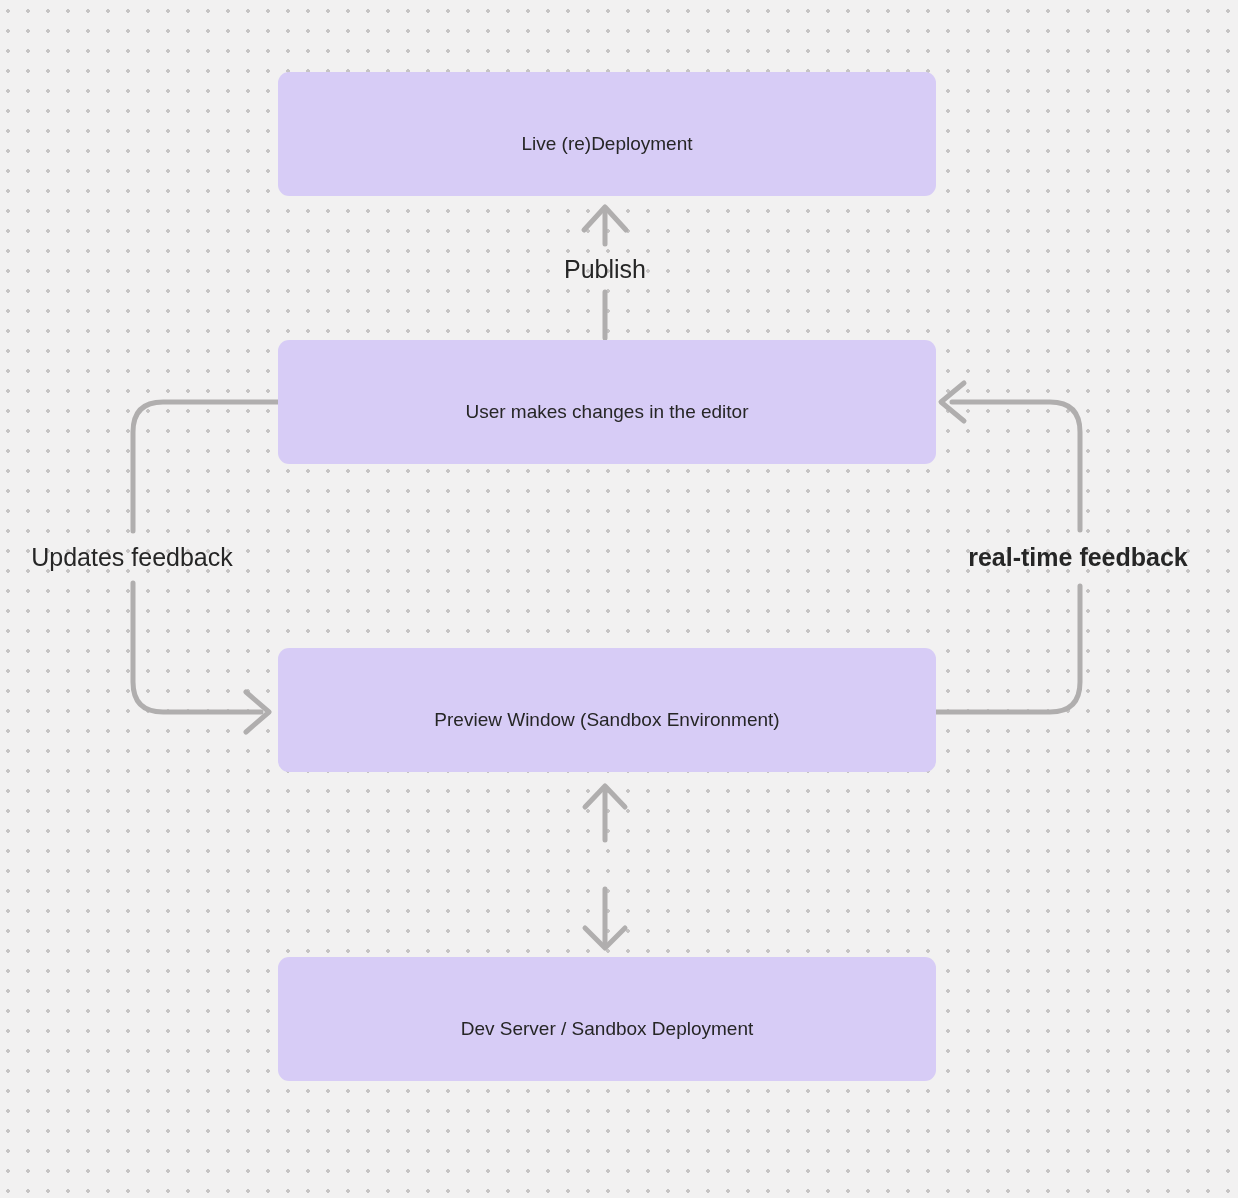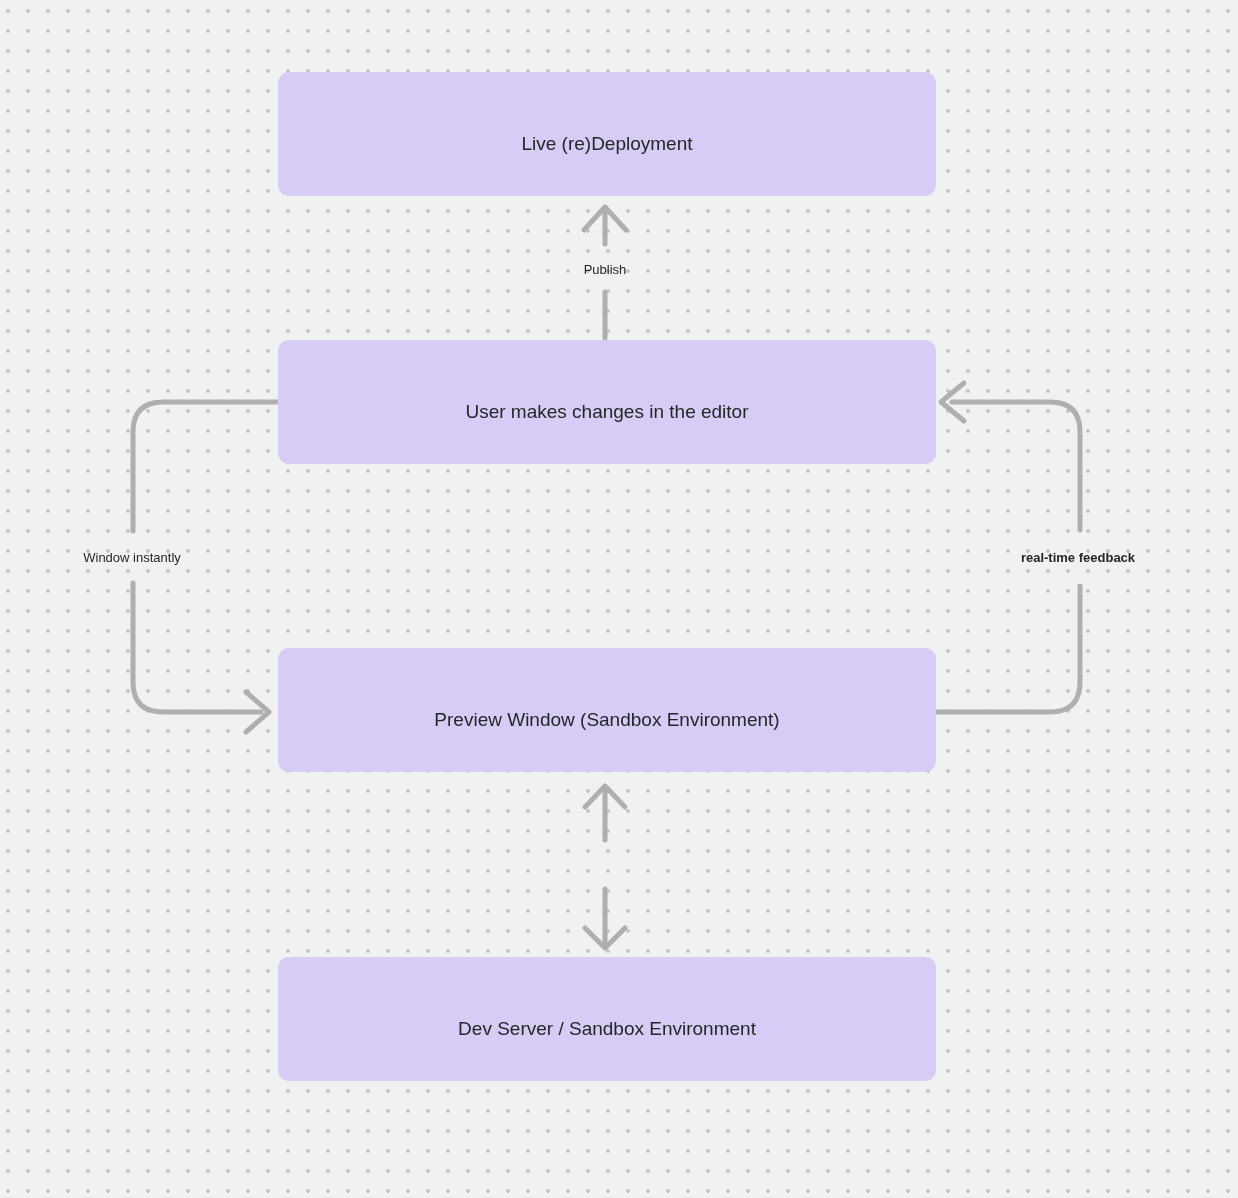--- a/index.html
+++ b/index.html
@@ -57,21 +57,21 @@
     margin-top: 21px;
   }
   .node-live-deployment { top: 72px; }
   .node-user-editor     { top: 340px; }
   .node-preview-window  { top: 648px; height: 124px; }
   .node-dev-server      { top: 957px; }
 
   .edge-label {
     position: absolute;
     transform: translate(-50%, -50%);
-    font-size: 13px;
+    font-size: 25px;
     color: var(--text);
     white-space: nowrap;
   }
   .edge-label-publish   { left: 605px;  top: 269px; }
   .edge-label-updates   { left: 132px;  top: 557px; }
   .edge-label-feedback  { left: 1078px; top: 557px; font-weight: bold; }
   .edge-label-spun-up   { left: 606px;  top: 867px; }
 </style>
 </head>
 <body>
@@ -112,23 +112,23 @@
 
   <div class="node node-user-editor">
     <span>User makes changes in the editor</span>
   </div>
 
   <div class="node node-preview-window">
     <span>Preview Window (Sandbox Environment)</span>
   </div>
 
   <div class="node node-dev-server">
-    <span>Dev Server / Sandbox Environment</span>
+    <span>Dev Server / Sandbox Deployment</span>
   </div>
 
   <div class="edge-label edge-label-publish">Publish</div>
 
-  <div class="edge-label edge-label-updates">Window instantly</div>
+  <div class="edge-label edge-label-updates">Updates feedback</div>
 
   <div class="edge-label edge-label-feedback">real-time feedback</div>
 
 
 </div>
 
 </body></html>

